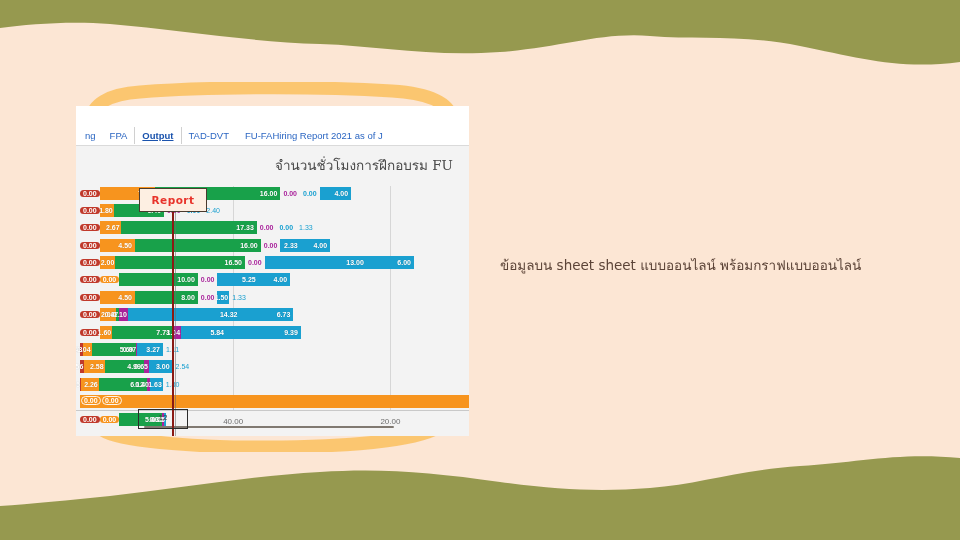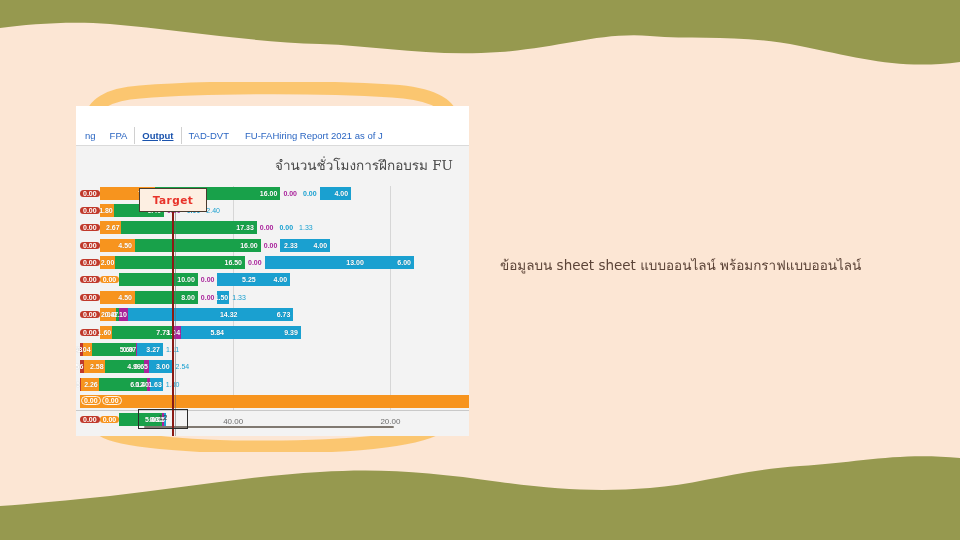--- a/index.html
+++ b/index.html
@@ -406,21 +406,21 @@
               </div>
               <div class="seg" style="width: 1.965px; background: rgb(26, 160, 208);">
                 <span style="position: absolute; right: -2px;">0.25</span>
               </div>
             </div>
           </div>
 
         <div class="target-line"></div>
         <div class="target-line2"></div>
         <div class="target-box">
-          <span>Target</span>
+          <span>Report</span>
         </div>
       </div>
 
       <div class="axis">
         <div id="ticks">
             <div class="tick" style="left: 157.2px;">40.00</div>
             <div class="tick" style="left: 314.4px;">20.00</div>
           </div>
         <div class="axis-sel">
           <span>12</span>

